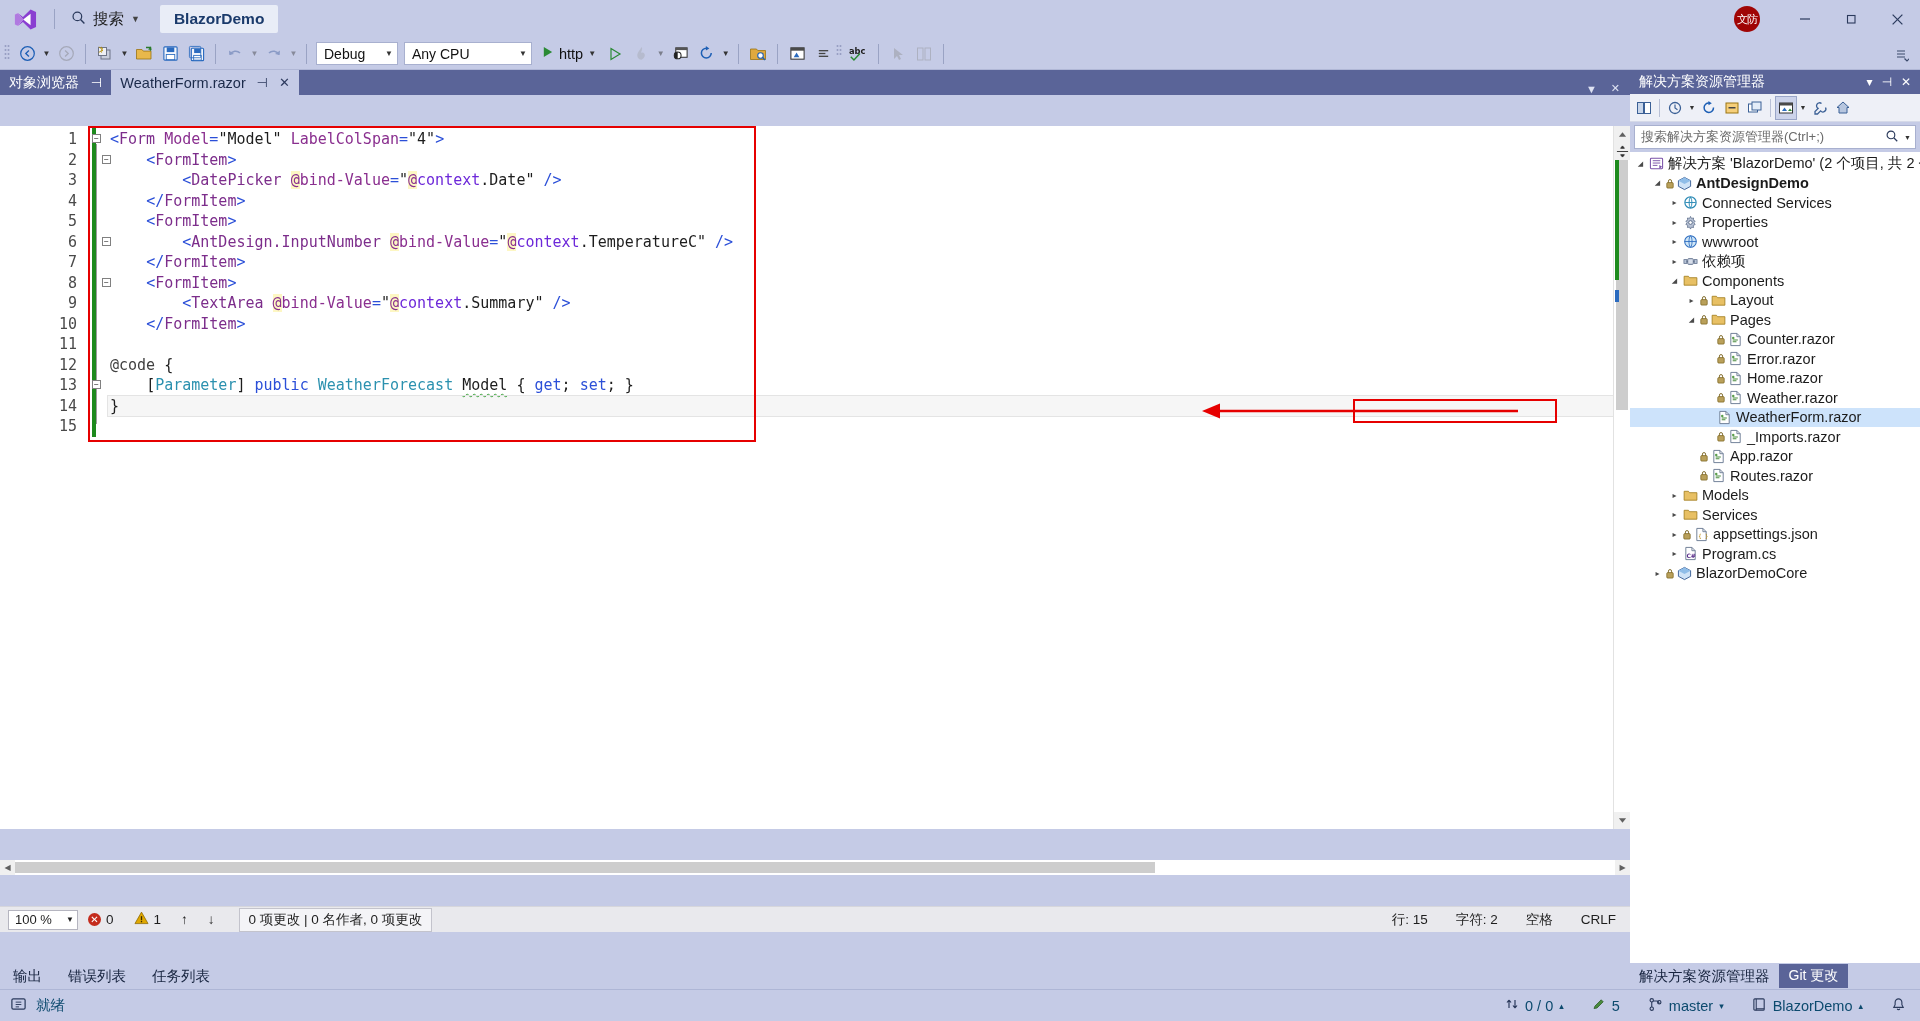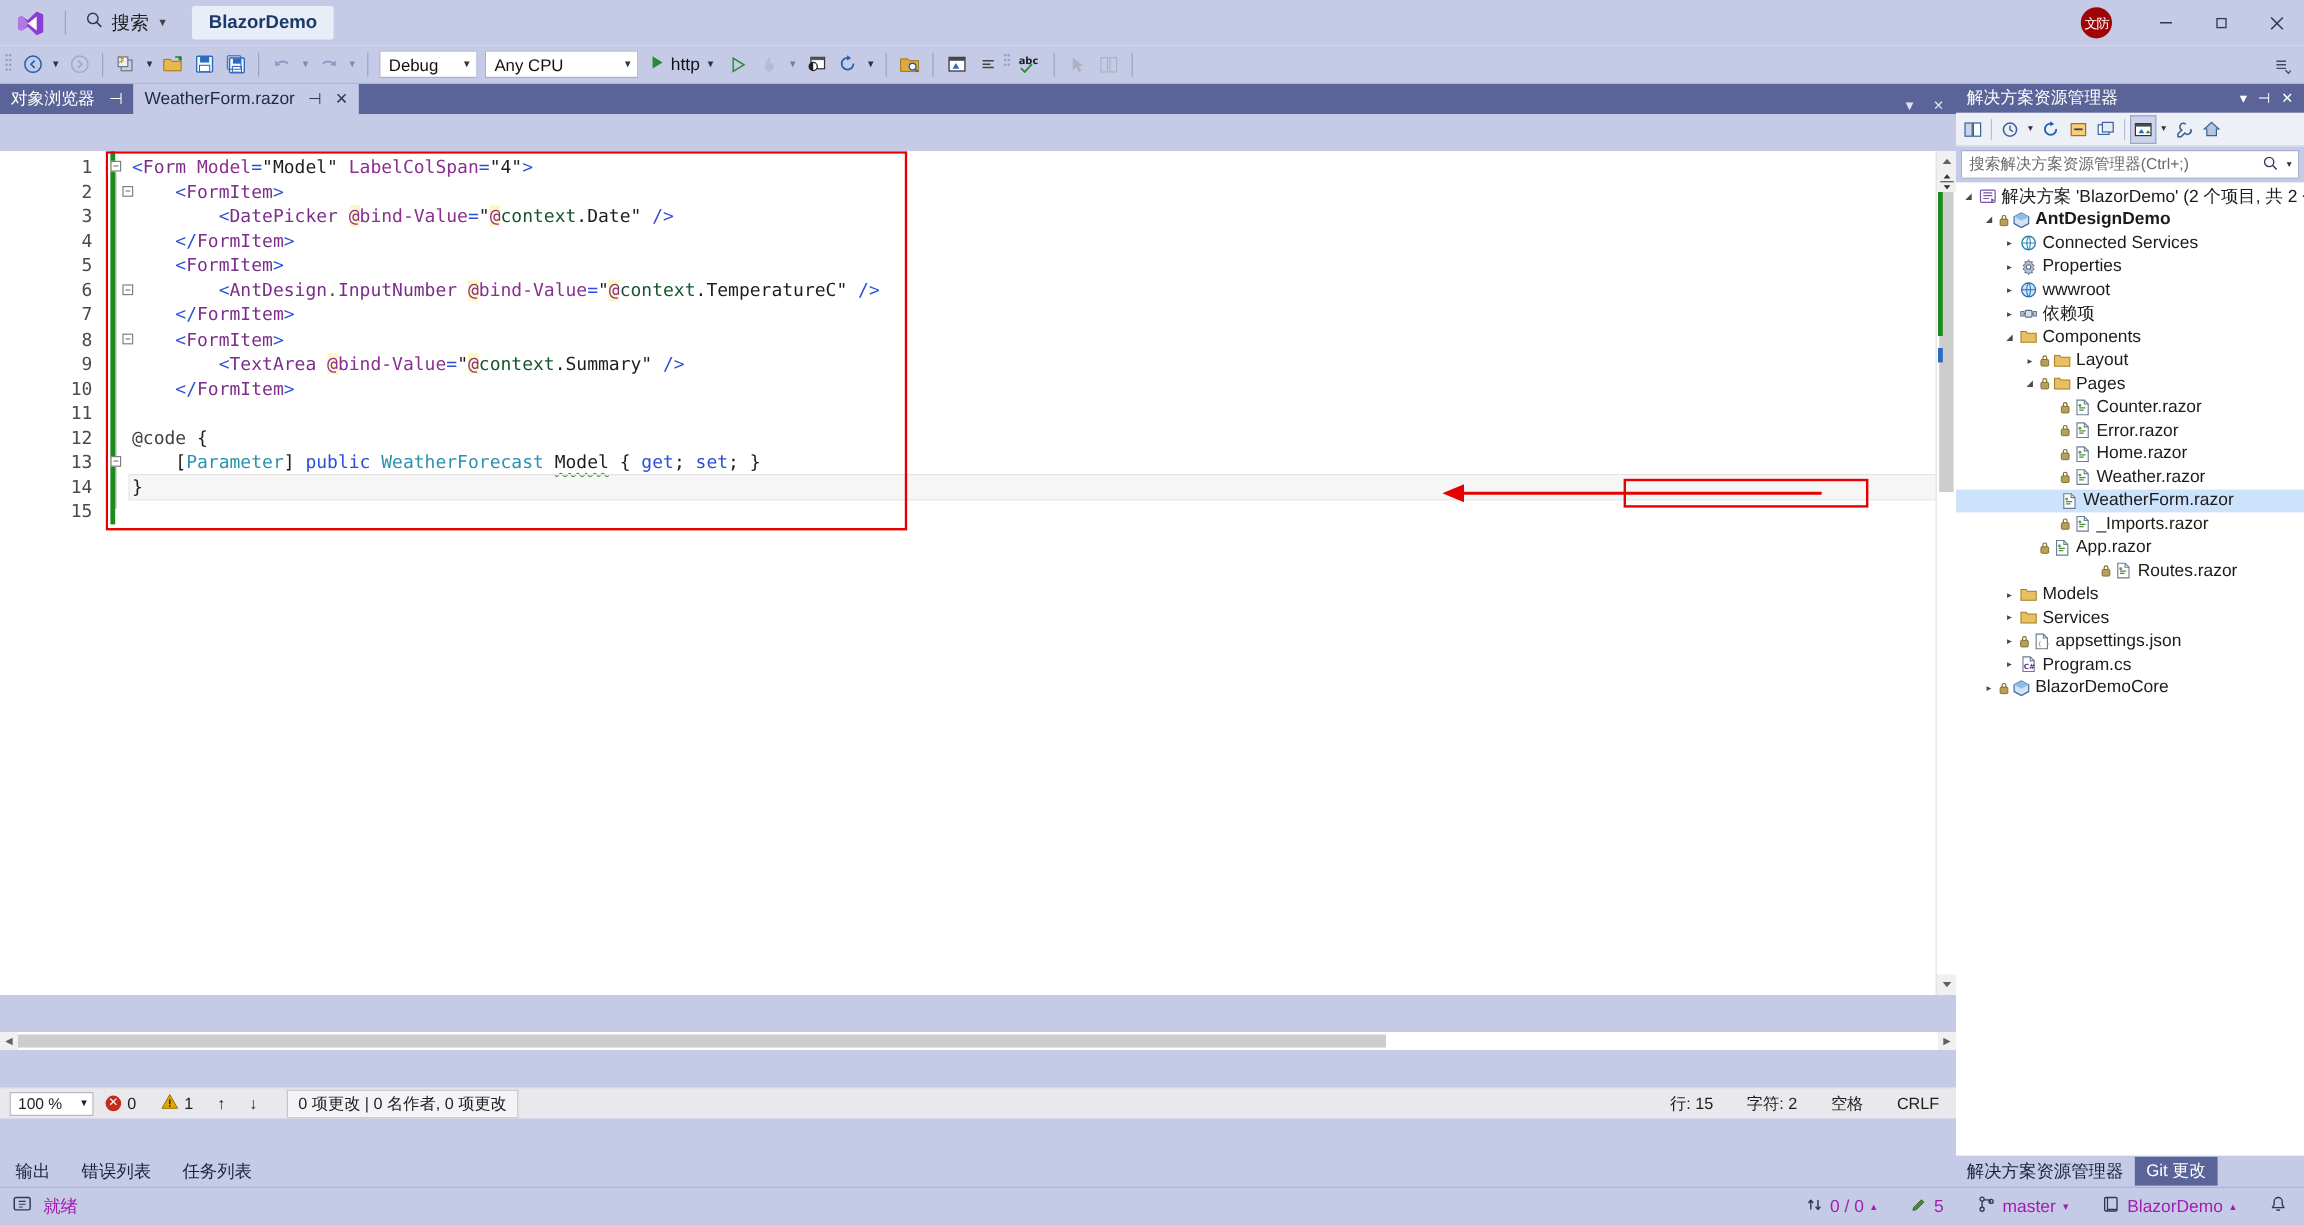--- a/index.html
+++ b/index.html
@@ -87,21 +87,21 @@
   }
   .cl { height:20.5px; line-height:20.5px; white-space:pre; padding-left:2px; }
   .cl.cur { background:#f6f6f6; outline:1px solid #e4e4e4; }
   
   .t-tag   { color:#7c2d8b; }
   .t-brk   { color:#2b4fd8; }
   .t-attr  { color:#8a2f8f; }
   .t-eq    { color:#2b4fd8; }
   .t-str   { color:#1d1d1d; }
   .t-at    { background:#fdf7c3; color:#8a2f8f; }
-  .t-ctx   { color:#14532d; }
+  .t-ctx   { color:#6d28d9; }
   .t-mem   { color:#1d1d1d; }
   .t-kw    { color:#2b4fd8; }
   .t-razor { color:#404040; }
   .t-type  { color:#2b91af; }
   .t-ident { color:#1d1d1d; }
   .t-punc  { color:#1d1d1d; }
   .squig {
     text-decoration: underline wavy #3ca13c; text-decoration-thickness:1px;
     text-underline-offset:3px;
   }
@@ -187,21 +187,21 @@
   .nbold { font-weight:bold; }
   .lock { width:11px; flex:0 0 11px; display:flex; align-items:center; justify-content:center; }
   .se-footer { height:26px; flex:0 0 26px; background:#c5cbe6; display:flex; align-items:center;
                font-size:14.5px; color:#17243f; }
   .se-footer .f1 { padding:0 9px; }
   .se-footer .f2 { padding:3px 10px; background:#5a6498; color:#fff; font-size:14px; }
 
   
   .statusbar {
     height:32px; flex:0 0 32px; background:#c5cbe6; display:flex; align-items:center;
-    font-size:14.5px; color:#a21caf; border-top:1px solid #aeb6d6;
+    font-size:14.5px; color:#0c4a6e; border-top:1px solid #aeb6d6;
   }
   .sb-left { display:flex; align-items:center; gap:9px; padding-left:10px; }
   .sb-right { margin-left:auto; display:flex; align-items:center; }
   .sb-cell { display:flex; align-items:center; gap:6px; padding:0 14px; white-space:nowrap; }
 </style>
 </head>
 <body>
 
 <div class="app">
 
@@ -893,21 +893,21 @@
             <span class="nico">
               <svg width="15" height="15" viewBox="0 0 16 16">
                 <path d="M3 1.5h6.5L13 5v9.5H3z" fill="#fff" stroke="#6b7b93" stroke-width="1"></path>
                 <path d="M9.5 1.5V5H13" fill="none" stroke="#6b7b93" stroke-width="1"></path>
                 <path d="M5 8.5h5.5M5 10.5h4" stroke="#4a8b3d" stroke-width="1.1"></path>
                 <circle cx="5.6" cy="6.3" r="1.3" fill="#5a9e4a"></circle>
               </svg>
             </span>
             <span class="nlabel">App.razor</span>
           </div>
-          <div class="node" style="padding-left: 55px; justify-content: center;">
+          <div class="node" style="padding-left: 55px;">
             <span class="exp"></span>
             <span class="lock">
               <svg width="10" height="11" viewBox="0 0 10 12">
                 <rect x="1.5" y="5" width="7" height="6" rx="1" fill="#b9a05a" stroke="#7a6420" stroke-width=".8"></rect>
                 <path d="M3.3 5V3.4a1.7 1.7 0 0 1 3.4 0V5" fill="none" stroke="#7a6420" stroke-width="1"></path>
               </svg>
             </span>
             <span class="nico">
               <svg width="15" height="15" viewBox="0 0 16 16">
                 <path d="M3 1.5h6.5L13 5v9.5H3z" fill="#fff" stroke="#6b7b93" stroke-width="1"></path>

